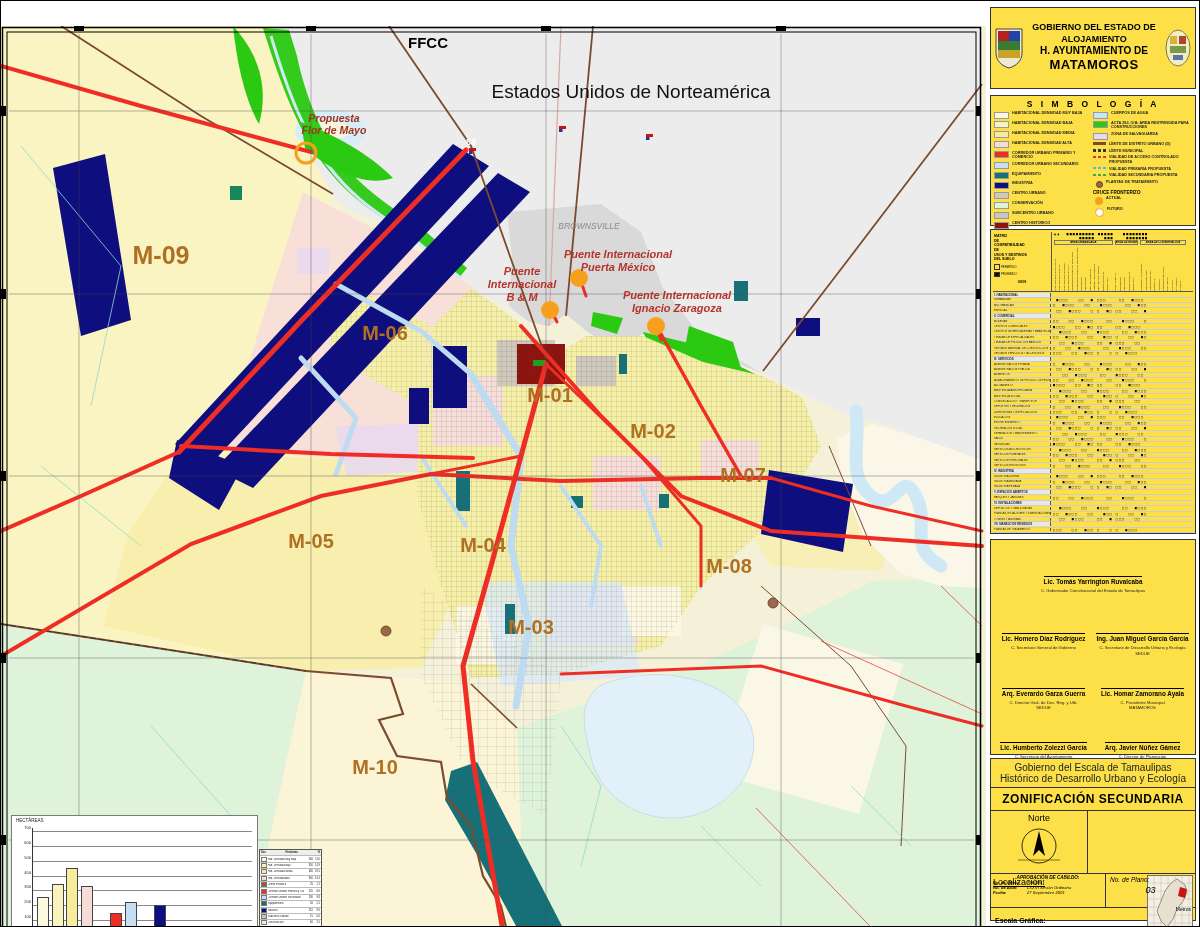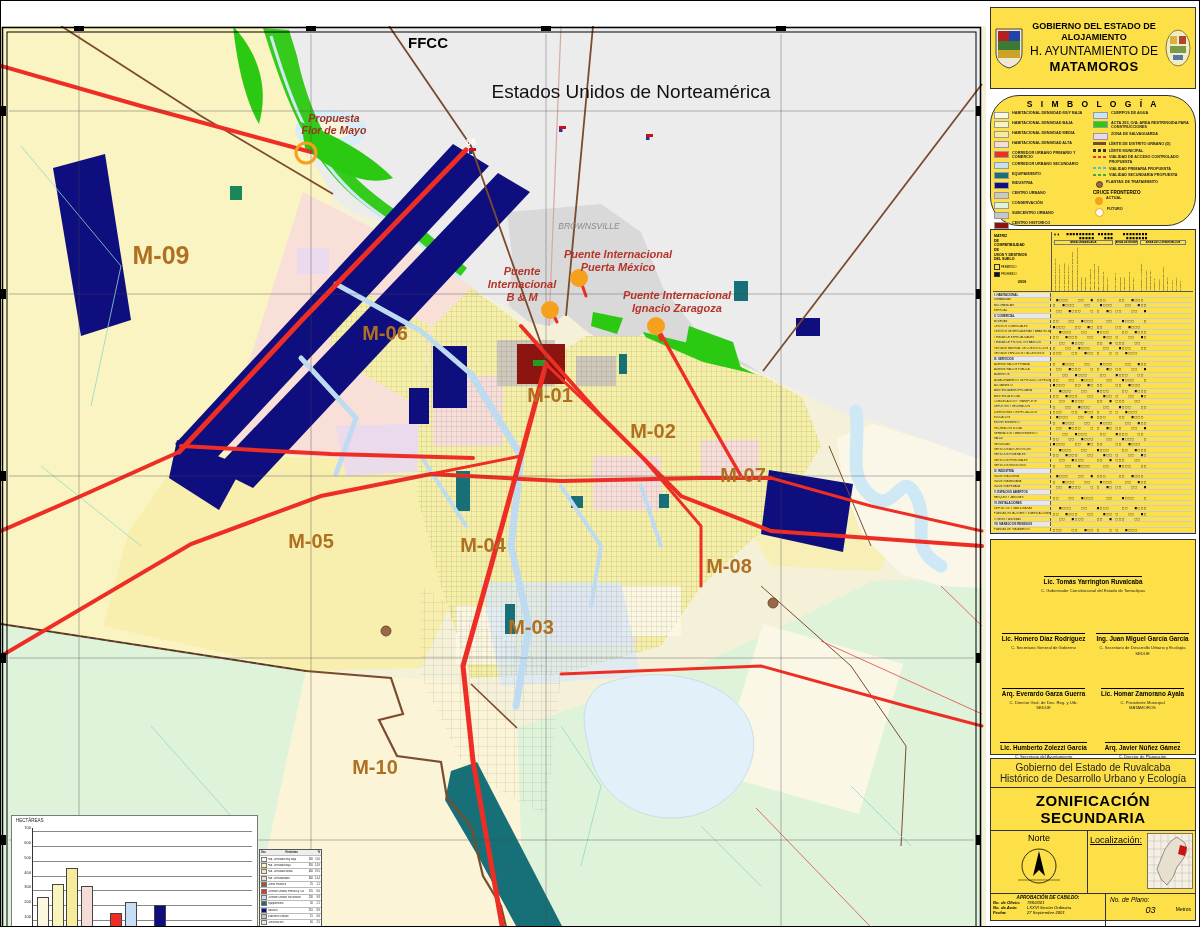--- a/index.html
+++ b/index.html
@@ -31,24 +31,24 @@
   #minitable .ml{flex:1;white-space:nowrap;overflow:hidden;}
   #minitable .mv{width:9px;text-align:right;}
   #minitable .mp{width:7px;text-align:right;}
   
   #sidebar{position:absolute;left:988px;top:0;width:209px;height:927px;background:#fff;}
   .box{position:absolute;left:1px;width:206px;background:#fde047;border:1.2px solid #333;box-sizing:border-box;}
   
   #hdr{top:6px;height:82px;display:flex;align-items:center;padding:3px;}
   #hdr .htxt{flex:1;text-align:center;line-height:1.25;}
   .h1{font-size:9px;font-weight:bold;}
-  .h2{font-size:12px;font-weight:normal;}
+  .h2{font-size:10px;font-weight:bold;}
   .h3{font-size:13px;font-weight:bold;letter-spacing:0.5px;}
   
-  #simb{top:94px;height:131px;padding:2px 3px;border-radius:29px;}
+  #simb{top:94px;height:131px;padding:2px 3px;}
   #simb .stitle{text-align:center;font-size:8.5px;font-weight:bold;letter-spacing:3px;margin:1px 0 2px;}
   #legend-cols{display:flex;}
   .lcol{flex:1;}
   .litem{display:flex;align-items:flex-start;margin-bottom:2.4px;}
   .litem .sw{width:13px;height:5px;border:0.5px solid #999;margin-right:3px;flex:none;margin-top:0.5px;}
   .litem .sw.line{height:2.2px;border:none;}
   .litem .sw.dashline{height:2.4px;border:none;}
   .litem .sw.dot{width:5px;height:5px;border-radius:50%;border:0.5px solid #5C3A24;margin-left:3px;}
   .litem .sw.circle{width:8px;height:8px;border-radius:50%;border:none;margin-left:2px;}
   .litem .sw.ring{width:7px;height:7px;border-radius:50%;background:#fff !important;margin-left:2px;}
@@ -77,22 +77,22 @@
   #firmas{top:538px;height:216px;padding:4px 6px;}
   .sig{text-align:center;}
   .sig .name{display:inline-block;font-size:6.3px;font-weight:bold;border-top:0.8px solid #000;padding-top:1px;white-space:nowrap;}
   .sig .role{font-size:4.2px;color:#222;line-height:1.25;}
   #sig-main{margin-top:26px;}
   #sig-grid{display:grid;grid-template-columns:1fr 1fr;column-gap:6px;row-gap:26px;margin-top:34px;}
   
   #tblock{top:757px;height:163px;}
   #org{border-bottom:1.2px solid #333;text-align:center;padding:3px 0;}
   #org div{font-size:10px;color:#222;}
-  #zonif{border-bottom:1.2px solid #333;text-align:center;font-size:15px;font-weight:bold;padding:4px 0;letter-spacing:0.5px;}
-  #midrow{display:flex;height:62px;border-bottom:1.2px solid #333;}
+  #zonif{border-bottom:1.2px solid #333;text-align:center;font-size:12px;font-weight:bold;padding:4px 0;letter-spacing:0.5px;}
+  #midrow{display:flex;height:62px;border-bottom:1.2px solid #333;flex-direction:column;}
   #norte{width:96px;border-right:1.2px solid #333;text-align:center;padding-top:2px;}
   #norte .nl{font-size:9px;}
   #loccell{flex:1;display:flex;padding:2px;text-decoration:underline;}
   #loccell .ll{font-size:9px;padding-top:2px;}
   #aprow{display:flex;height:33px;border-bottom:1.2px solid #333;font-style:italic;}
   #aprob{width:110px;border-right:1.2px solid #333;padding:1px 2px;}
   #aprob .at{font-size:4.6px;font-weight:bold;text-align:center;}
   .aline{display:flex;font-size:4.2px;}
   .aline .al{width:34px;font-weight:bold;}
   #plano{flex:1;padding:2px 4px;}
@@ -821,21 +821,21 @@
           <div class="sig"><span class="name">Ing. Juan Miguel García García</span><div class="role">C. Secretario de Desarrollo Urbano y Ecología</div><div class="role">SEDUE</div></div>
           <div class="sig"><span class="name">Arq. Everardo Garza Guerra</span><div class="role">C. Director Gral. de Des. Reg. y Urb.</div><div class="role">SEDUE</div></div>
           <div class="sig"><span class="name">Lic. Homar Zamorano Ayala</span><div class="role">C. Presidente Municipal</div><div class="role">MATAMOROS</div></div>
           <div class="sig"><span class="name">Lic. Humberto Zolezzi García</span><div class="role">C. Secretario del Ayuntamiento</div><div class="role">MATAMOROS</div></div>
           <div class="sig"><span class="name">Arq. Javier Núñez Gámez</span><div class="role">C. Director de Planeación</div><div class="role">y Ordenamiento Urbano</div><div class="role">MATAMOROS</div></div>
         </div>
     </div>
 
     <div class="box" id="tblock">
       <div id="org">
-        <div>Gobierno del Estado de Ruvalcaba</div>
+        <div>Gobierno del Escala de Tamaulipas</div>
         <div>Histórico de Desarrollo Urbano y Ecología</div>
       </div>
       <div id="zonif">ZONIFICACIÓN SECUNDARIA</div>
       <div id="midrow">
         <div id="norte">
           <div class="nl">Norte</div>
           <svg width="44" height="46" viewBox="-22 -23 44 46">
             <circle cx="0" cy="0" r="17" fill="none" stroke="#000" stroke-width="0.8"></circle>
             <path d="M0,-15 L6,10 L0,4 L-6,10 Z" fill="#000"></path>
             <path d="M-21,14 H21" stroke="#000" stroke-width="0.5"></path>

